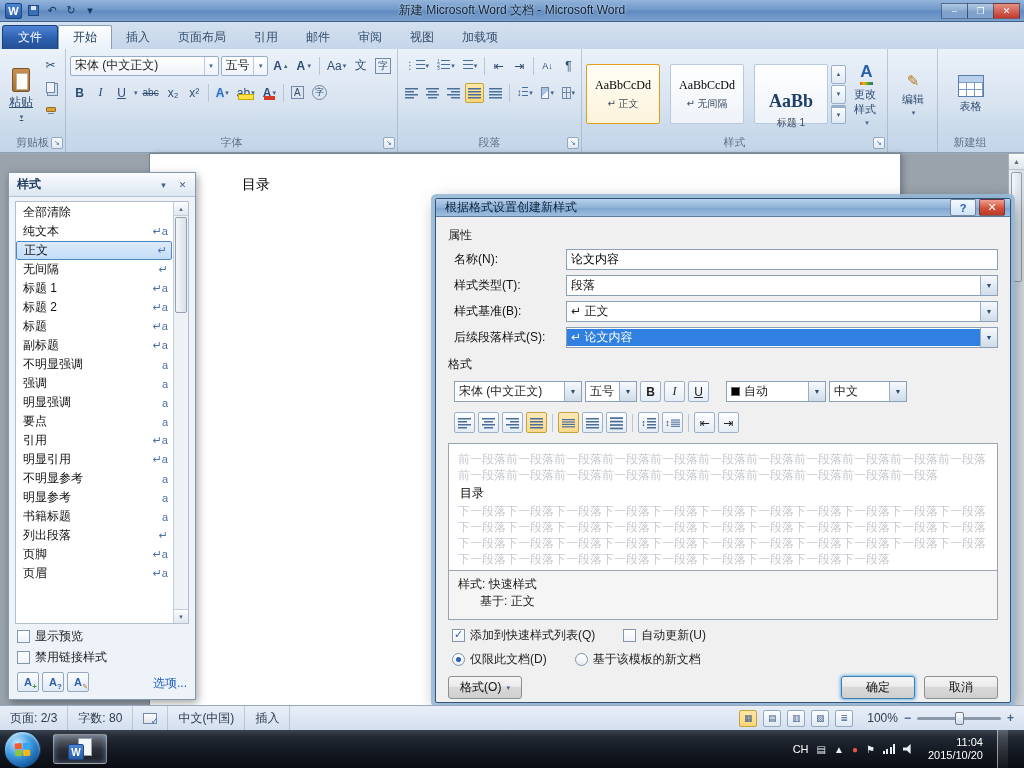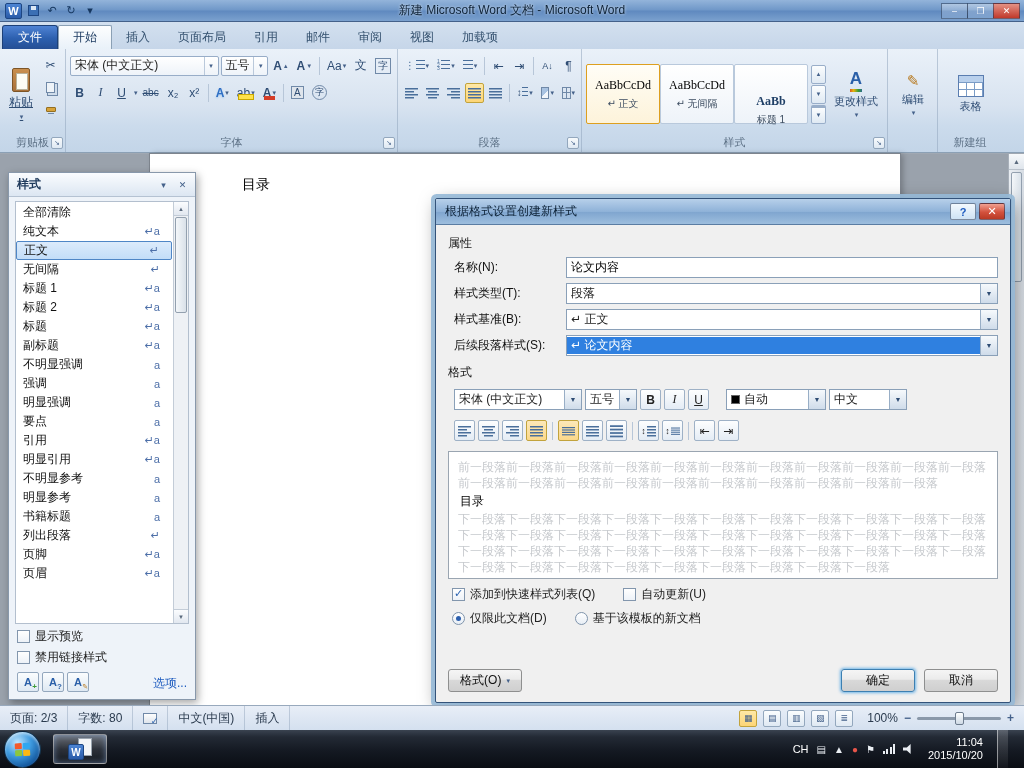--- a/index.html
+++ b/index.html
@@ -77,26 +77,26 @@
       background-size:13px 1.5px,9px 1.5px,13px 1.5px,9px 1.5px;background-position:0 1px,0 4px,0 7px,0 10px;}
   .al.c{background-position:0 1px,center 4px,0 7px,center 10px;}
   .al.r{background-position:0 1px,right 4px,0 7px,right 10px;}
   .al.j{background-size:13px 1.5px,13px 1.5px,13px 1.5px,13px 1.5px;}
   .shade{width:13px;height:12px;border:1px solid #7089a8;background:linear-gradient(135deg,#a9c3e2 0 55%,#f2f6fb 55%);}
   .grid-ic{width:13px;height:12px;border:1px solid #7089a8;background-image:linear-gradient(#7089a8,#7089a8),linear-gradient(#7089a8,#7089a8);
       background-size:13px 1px,1px 12px;background-position:center;background-repeat:no-repeat;}
 
   
   .styles-wrap{display:flex;gap:3px;height:82px;align-items:center;}
-  #gallery{display:flex;gap:0;}
+  #gallery{display:flex;gap:10px;}
   .gal-item{width:74px;height:60px;border:1px solid #b9c9dc;border-radius:2px;background:linear-gradient(#ffffff,#eef3f9);
     display:flex;flex-direction:column;align-items:center;justify-content:center;gap:4px;}
   .gal-item.sel{border-color:#dd9f1f;background:linear-gradient(#fffdf6,#fdf3da);}
   .gal-sample{font-family:"Liberation Serif","DejaVu Serif",serif;font-size:12px;color:#000;}
-  .gal-item.head .gal-sample{font-size:12px;font-weight:bold;color:#1f3f66;margin-top:32px;}
+  .gal-item.head .gal-sample{font-size:18px;font-weight:bold;color:#1f3f66;margin-top:32px;}
   .gal-name{font-size:10px;color:#3c4c60;}
   .gal-scroll{display:flex;flex-direction:column;gap:1px;}
   .gal-sb{width:15px;height:19px;border:1px solid #99aec9;border-radius:2px;background:linear-gradient(#fbfdfe,#dfe9f3);
     display:flex;align-items:center;justify-content:center;font-size:6px;color:#44618a;}
   .gal-sb.more{border-top:3px solid #99aec9;}
   .bigbtn{display:flex;flex-direction:column;align-items:center;justify-content:center;gap:2px;height:82px;padding:0 4px;color:#2f4d74;border:1px solid transparent;border-radius:2px;font-size:11px;}
   .cs-icon{font-size:17px;font-weight:bold;color:#2a5fa8;border-bottom:3px solid;border-image:linear-gradient(90deg,#d43c28,#e8b50c,#3a9b35,#2a5fa8) 1;}
   .ed-icon{font-size:15px;color:#b7791f;}
   .table-ic{width:26px;height:22px;border:1px solid #5a7db0;background-image:linear-gradient(#b9d0ec,#b9d0ec),repeating-linear-gradient(90deg,transparent 0 7px,#7b9cc6 7px 8px),repeating-linear-gradient(transparent 0 6px,#7b9cc6 6px 7px);background-size:26px 6px,100% 100%,100% 100%;background-repeat:no-repeat;background-color:#fff;}
 
@@ -109,21 +109,21 @@
   .dv-thumb{margin:2px;height:110px;border:1px solid #93a0af;border-radius:2px;background:linear-gradient(90deg,#f4f7fa,#d9e1e9);}
 
   
   #styles-pane{position:absolute;left:8px;top:18px;width:188px;height:528px;background:#eef3f9;border:1px solid #8898ab;box-shadow:2px 3px 8px rgba(0,0,0,.35);display:flex;flex-direction:column;}
   .sp-header{height:24px;display:flex;align-items:center;padding:0 4px 0 8px;background:linear-gradient(#fafcfe,#dce6f2);border-bottom:1px solid #b5c2d2;}
   .sp-title{font-weight:bold;color:#1f3a5c;}
   .sp-hbtn{margin-left:auto;width:17px;height:16px;display:flex;align-items:center;justify-content:center;font-size:9px;color:#44618a;border:1px solid transparent;border-radius:2px;}
   .sp-hbtn + .sp-hbtn{margin-left:2px;}
   .sp-listbox{position:relative;flex:1;margin:4px 6px 2px 6px;background:#fff;border:1px solid #b3bfce;overflow:hidden;}
   #sp-list{position:absolute;left:0;top:1px;right:16px;}
-  .sp-item{height:19px;display:flex;align-items:center;padding:0 12px 0 7px;color:#111;}
+  .sp-item{height:19px;display:flex;align-items:center;padding:0 4px 0 7px;color:#111;}
   .sp-item .mk{margin-left:auto;color:#4d6fa8;font-size:11px;}
   .sp-item.sel{border:1px solid #4f86c6;border-radius:2px;background:linear-gradient(#dcebfb,#c3ddf8);}
   .sp-scroll{position:absolute;right:0;top:0;bottom:0;width:15px;background:#eef1f5;border-left:1px solid #c3ccd7;display:flex;flex-direction:column;}
   .sp-sb{height:14px;display:flex;align-items:center;justify-content:center;font-size:6px;color:#5a6a7e;background:linear-gradient(#fbfcfe,#e2e8f0);border-bottom:1px solid #c3ccd7;}
   .sp-sb.dn{margin-top:auto;border-top:1px solid #c3ccd7;border-bottom:none;}
   .sp-thumb{margin:1px;height:96px;border:1px solid #93a0af;border-radius:2px;background:linear-gradient(90deg,#f4f7fa,#d9e1e9);}
   .sp-check{display:flex;align-items:center;gap:5px;padding:2px 8px;color:#222;}
   .sp-bottom{display:flex;align-items:flex-end;gap:3px;padding:4px 8px 7px 8px;}
   .sp-tool{width:22px;height:20px;border:1px solid #93a7bd;border-radius:2px;background:linear-gradient(#fbfdfe,#dfe9f3);
     display:flex;align-items:center;justify-content:center;font-size:11px;font-weight:bold;color:#2a5fa8;position:relative;}
@@ -669,20 +669,24 @@
           <div class="vsep"></div>
           <div class="tbtn">⇤</div>
           <div class="tbtn">⇥</div>
         </div>
 
         <div class="preview">
           <div class="pv-gray" id="pv-before">前一段落前一段落前一段落前一段落前一段落前一段落前一段落前一段落前一段落前一段落前一段落前一段落前一段落前一段落前一段落前一段落前一段落前一段落前一段落前一段落前一段落</div>
           <div class="pv-cur">目录</div>
           <div class="pv-gray" id="pv-after">下一段落下一段落下一段落下一段落下一段落下一段落下一段落下一段落下一段落下一段落下一段落下一段落下一段落下一段落下一段落下一段落下一段落下一段落下一段落下一段落下一段落下一段落下一段落下一段落下一段落下一段落下一段落下一段落下一段落下一段落下一段落下一段落下一段落下一段落下一段落下一段落下一段落下一段落下一段落下一段落下一段落下一段落</div>
         </div>
+        <div class="desc">
+          <div>样式: 快速样式</div>
+          <div class="desc2">基于: 正文</div>
+        </div>
 
         <div class="optrow">
           <label>
             <span class="cb checked"></span>
             <span>添加到快速样式列表(Q)</span>
           </label>
           <label>
             <span class="cb"></span>
             <span>自动更新(U)</span>
           </label>

